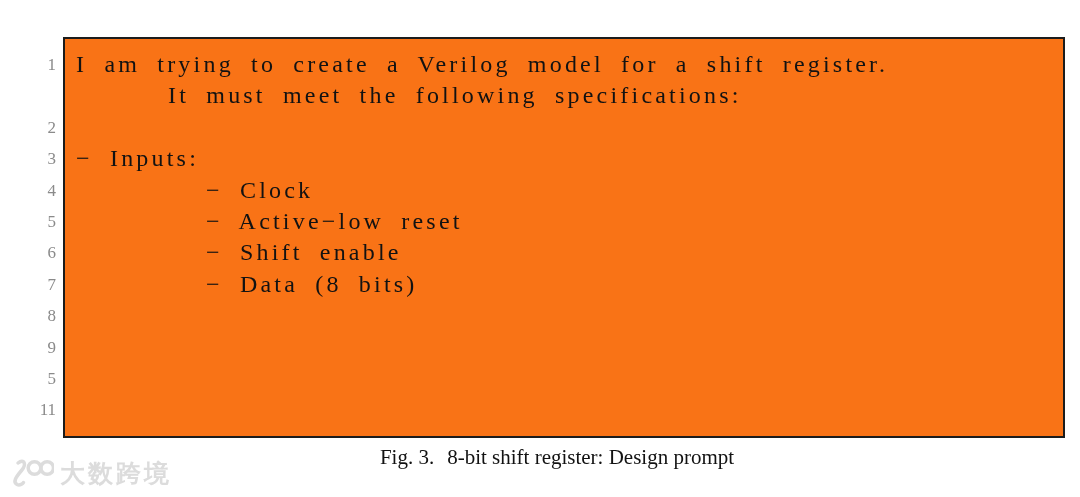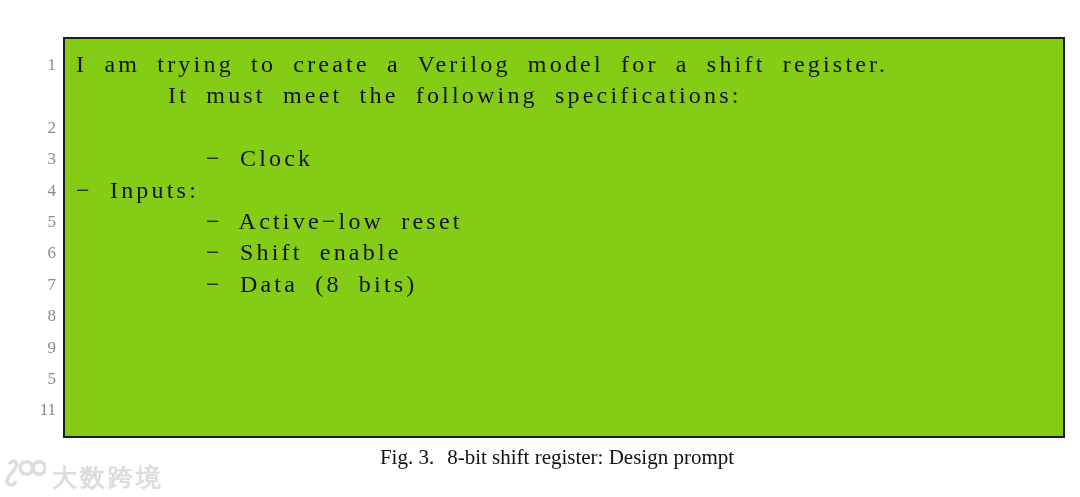--- a/index.html
+++ b/index.html
@@ -40,21 +40,21 @@
     font-size: 17px;
     color: var(--line-number-color, #8a8a8a);
     font-family: "Liberation Serif", serif;
   }
 
   .codebox {
     width: 1002px;
     height: 401px;
     border: 2px solid var(--border-color, #1c1c1c);
     padding: 10px 6px 8px 11px;
-    background: #84cc16;
+    background: #f97316;
     overflow: hidden;
   }
 
   .code-line {
     height: 31.4px;
     line-height: 31.4px;
     font-size: 24px;
     color: var(--text-color, #121212);
     letter-spacing: 3.2px;
     word-spacing: 8px;
@@ -75,24 +75,24 @@
     text-align: center;
     font-size: 21px;
     color: var(--text-color, #121212);
     font-family: "Liberation Serif", serif;
   }
   .caption .fig-label { margin-right: 13px; }
 
   
   .watermark {
     position: absolute;
-    left: 0;
+    left: 8px;
     top: 456px;
     display: flex;
-    align-items: flex-end;
+    align-items: center;
     gap: 6px;
     color: var(--watermark-color, #dcdcdc);
     user-select: none;
   }
   .watermark-logo { display: block; }
   .watermark-text {
     font-family: "Liberation Sans", sans-serif;
     font-size: 25px;
     font-weight: bold;
     letter-spacing: 3px;
@@ -116,22 +116,22 @@
         <div class="line-number">7</div>
         <div class="line-number">8</div>
         <div class="line-number">9</div>
         <div class="line-number">5</div>
         <div class="line-number">11</div>
       </div>
     <div class="codebox" id="codebox">
         <div class="code-line">I am trying to create a Verilog model for a shift register.</div>
         <div class="code-line indent-1">It must meet the following specifications:</div>
         <div class="code-line"></div>
+        <div class="code-line">− Inputs:</div>
         <div class="code-line indent-2">− Clock</div>
-        <div class="code-line">− Inputs:</div>
         <div class="code-line indent-2">− Active−low reset</div>
         <div class="code-line indent-2">− Shift enable</div>
         <div class="code-line indent-2">− Data (8 bits)</div>
         <div class="code-line"></div>
       </div>
   </div>
 
   <div class="caption">
     <span class="fig-label">Fig. 3.</span><span>8-bit shift register: Design prompt</span>
   </div>

